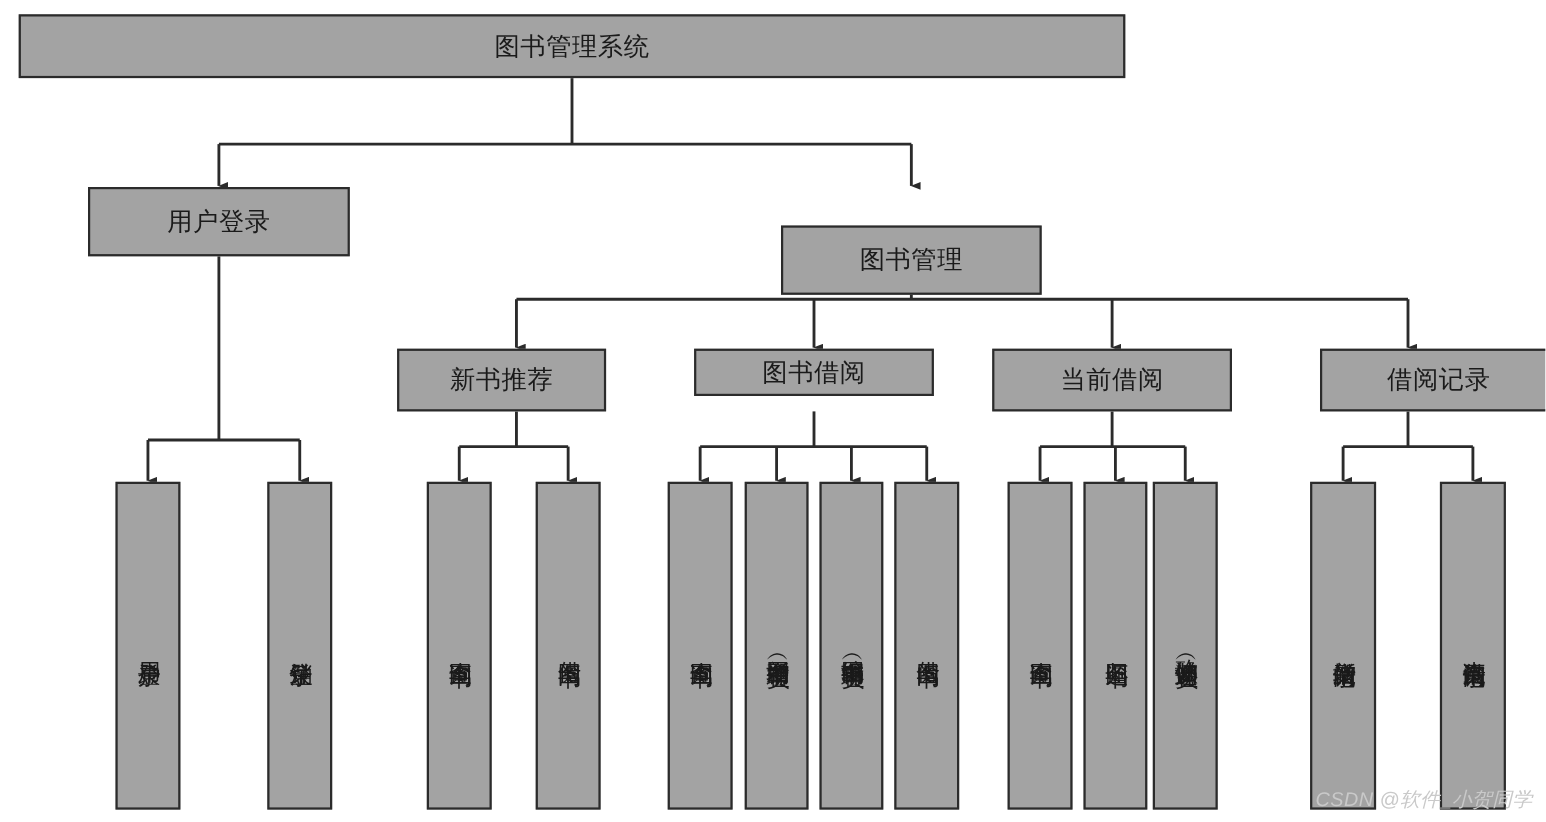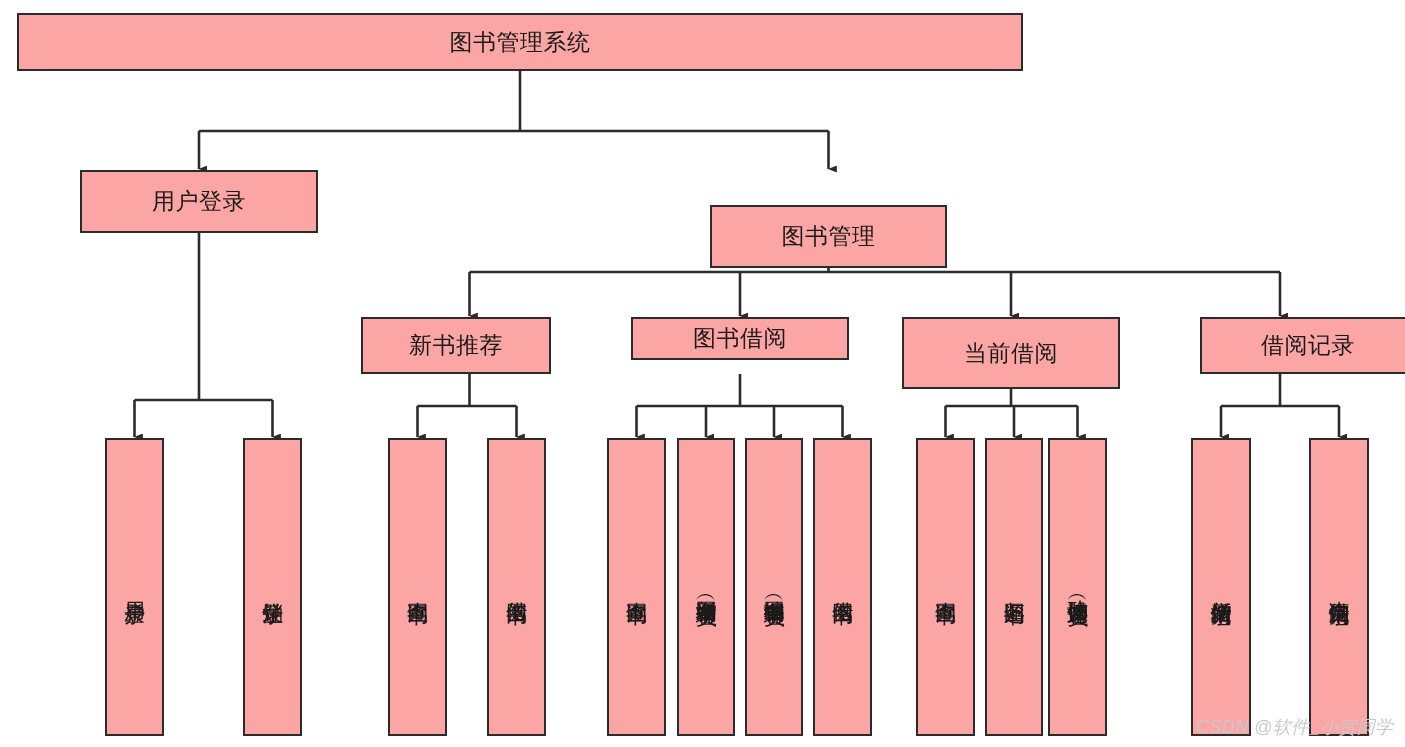--- a/index.html
+++ b/index.html
@@ -21,21 +21,21 @@
   #diagram-svg {
     position: absolute;
     left: 0;
     top: 0;
     width: 1405px;
     height: 747px;
   }
   .node {
     position: absolute;
     box-sizing: border-box;
-    background: #fca5a5;
+    background: #a3a3a3;
     border: 2.5px solid #2b2b2b;
     display: flex;
     align-items: center;
     justify-content: center;
     color: #1a1a1a;
   }
   .node.level-0 .node-label,
   .node.level-1 .node-label,
   .node.level-2 .node-label {
     font-size: 23px;
@@ -123,21 +123,21 @@
   <div class="node level-1" style="left: 710px; top: 170px; width: 237px; height: 63px; margin-top: 35px;">
     <span class="node-label">图书管理</span>
   </div>
 
   <div class="node level-2" style="left: 361px; top: 317px; width: 190px; height: 57px;">
     <span class="node-label">新书推荐</span>
   </div>
   <div class="node level-2" style="left: 631px; top: 317px; width: 218px; height: 43px;">
     <span class="node-label">图书借阅</span>
   </div>
-  <div class="node level-2" style="left: 902px; top: 317px; width: 218px; height: 72px;">
+  <div class="node level-2" style="left: 902px; top: 317px; width: 218px; height: 57px;">
     <span class="node-label">当前借阅</span>
   </div>
   <div class="node level-2" style="left: 1200px; top: 317px; width: 216px; height: 57px;">
     <span class="node-label">借阅记录</span>
   </div>
 
   <div class="node leaf" style="left: 105px; top: 438px; width: 59px; height: 298px;">
     <span class="node-label">用户登录</span>
   </div>
   <div class="node leaf" style="left: 243px; top: 438px; width: 59px; height: 298px;">

